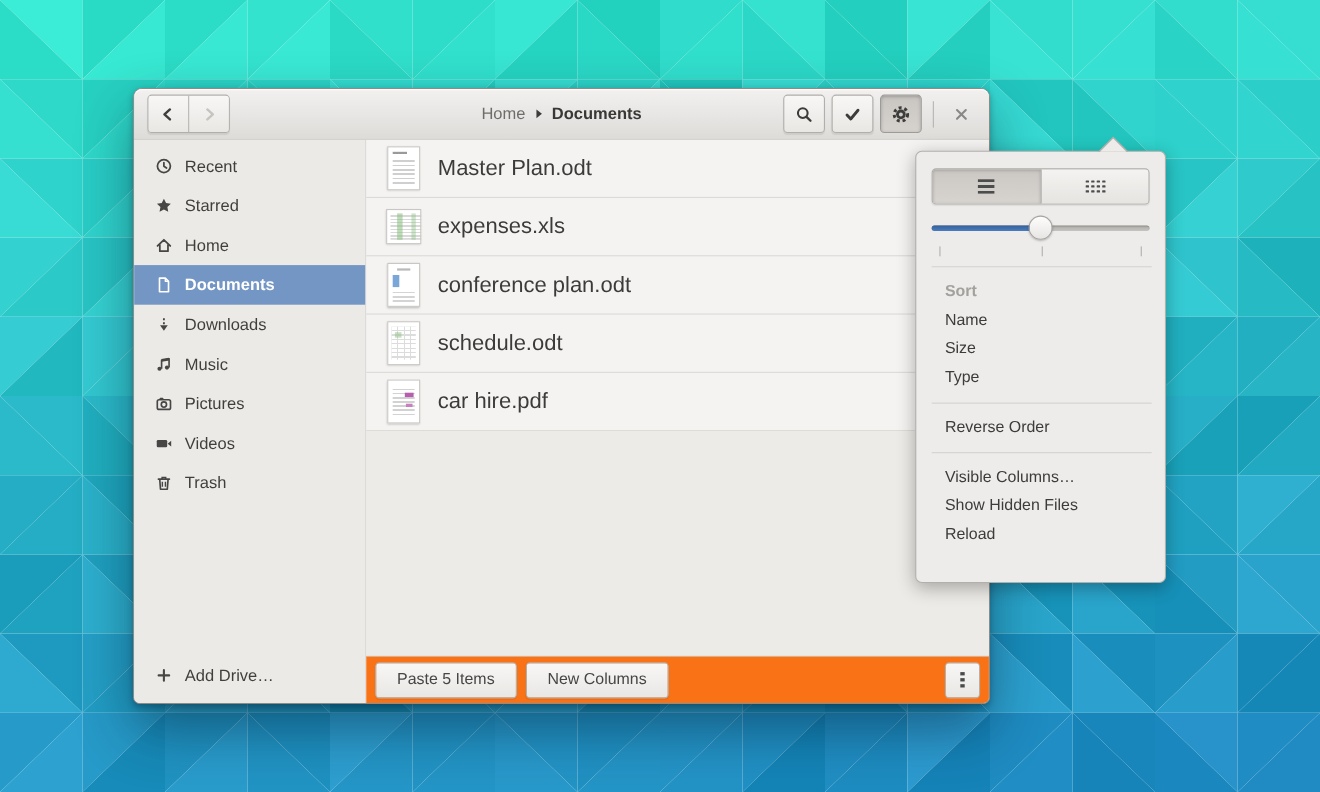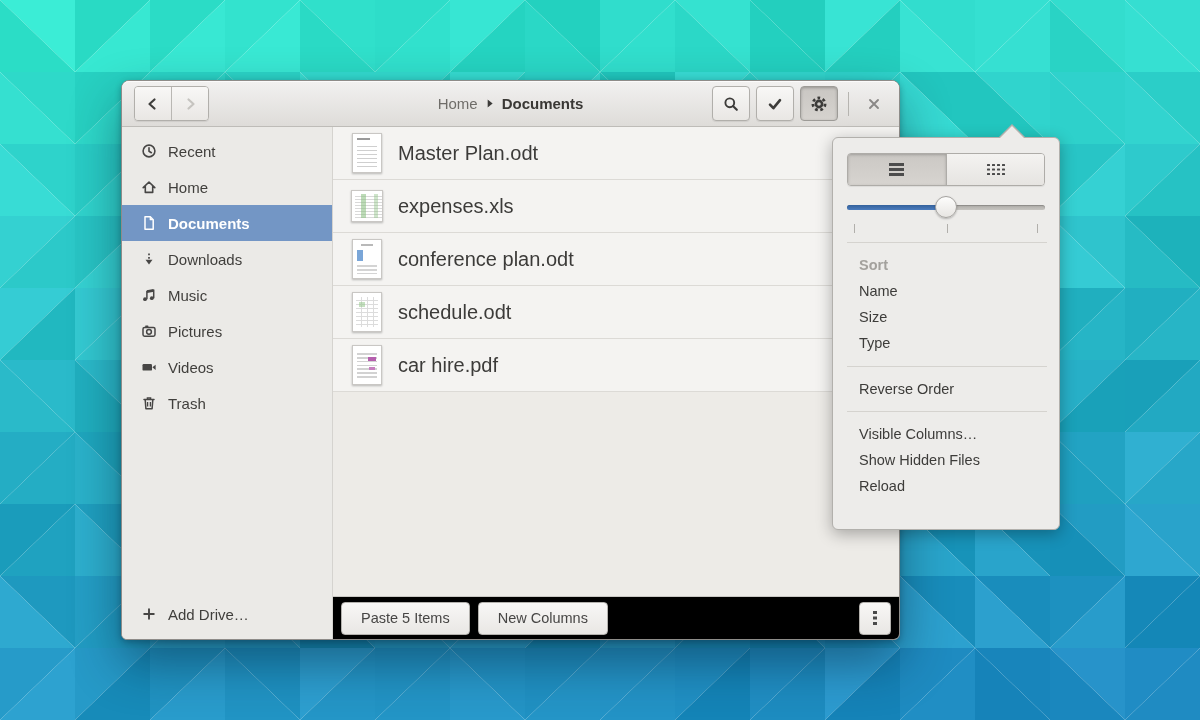--- a/index.html
+++ b/index.html
@@ -43,21 +43,21 @@
   .side-spacer{flex:1;}
   .side-item.adddrive{margin-bottom:7px;}
 
   .main{flex:1;display:flex;flex-direction:column;min-width:0;border-radius:0 0 5px 0;}
   .rows{background:#f4f3f1;}
   .frow{height:53px;display:flex;align-items:center;padding-left:18px;gap:15px;
     border-bottom:1px solid #dcdad6;box-sizing:border-box;}
   .thumbbox{width:32px;display:flex;justify-content:center;}
   .fname{font-size:20px;color:#3c3b39;}
   .filler{flex:1;background:#edebe7;}
-  .bottombar{height:43px;flex:0 0 43px;border-top:1px solid #c9c7c3;background:#000000;
+  .bottombar{height:43px;flex:0 0 43px;border-top:1px solid #c9c7c3;background:#f97316;
     display:flex;align-items:center;gap:8px;padding:0 8px;box-sizing:border-box;border-radius:0 0 5px 0;}
   .pushbtn{height:31px;padding:0 19px;border:1px solid #b3b1ad;border-radius:4px;
     background:linear-gradient(#f8f7f6,#e9e7e4);color:#474645;font-size:14.5px;
     display:flex;align-items:center;box-shadow:0 1px 1px rgba(0,0,0,.07);}
   .kebabbtn{margin-left:auto;width:30px;height:31px;border:1px solid #b3b1ad;border-radius:4px;
     background:linear-gradient(#f8f7f6,#e9e7e4);display:flex;align-items:center;justify-content:center;}
   .kebab{width:3.5px;height:3.5px;background:#4a4a4a;box-shadow:0 5.5px 0 #4a4a4a,0 11px 0 #4a4a4a;margin-bottom:11px;}
 
   
   .thumb{background:#fff;border:1px solid #c9c7c4;box-shadow:0 1px 2px rgba(0,0,0,.25);background-repeat:no-repeat;}
@@ -495,20 +495,28 @@
           <svg width="16" height="16" viewBox="0 0 16 16">
               <circle cx="8" cy="8" r="5.9" fill="none" stroke="currentColor" stroke-width="1.6"></circle>
               <path d="M8 4.8 V8.2 L10.4 9.7" fill="none" stroke="currentColor" stroke-width="1.6" stroke-linecap="round" stroke-linejoin="round"></path>
             </svg>
         </span>
         <span>Recent</span>
       </div>
       <div class="side-item">
         <span class="sicon">
           <svg width="16" height="16" viewBox="0 0 16 16">
+              <polygon points="8,1.6 9.95,5.6 14.3,6.15 11.15,9.2 11.95,13.5 8,11.4 4.05,13.5 4.85,9.2 1.7,6.15 6.05,5.6" fill="currentColor"></polygon>
+            </svg>
+        </span>
+        <span>Starred</span>
+      </div>
+      <div class="side-item">
+        <span class="sicon">
+          <svg width="16" height="16" viewBox="0 0 16 16">
               <path d="M2.2 8.6 L8 3 L13.8 8.6 M4.3 7.2 V13.4 H11.7 V7.2" fill="none" stroke="currentColor" stroke-width="1.6" stroke-linecap="round" stroke-linejoin="round"></path>
             </svg>
         </span>
         <span>Home</span>
       </div>
       <div class="side-item selected">
         <span class="sicon">
           <svg width="16" height="16" viewBox="0 0 16 16">
               <path d="M4 1.8 H9.3 L12.2 4.7 V14.2 H4 Z" fill="none" stroke="currentColor" stroke-width="1.5" stroke-linejoin="round"></path>
               <path d="M9.3 1.8 V4.7 H12.2" fill="none" stroke="currentColor" stroke-width="1.3" stroke-linejoin="round"></path>

